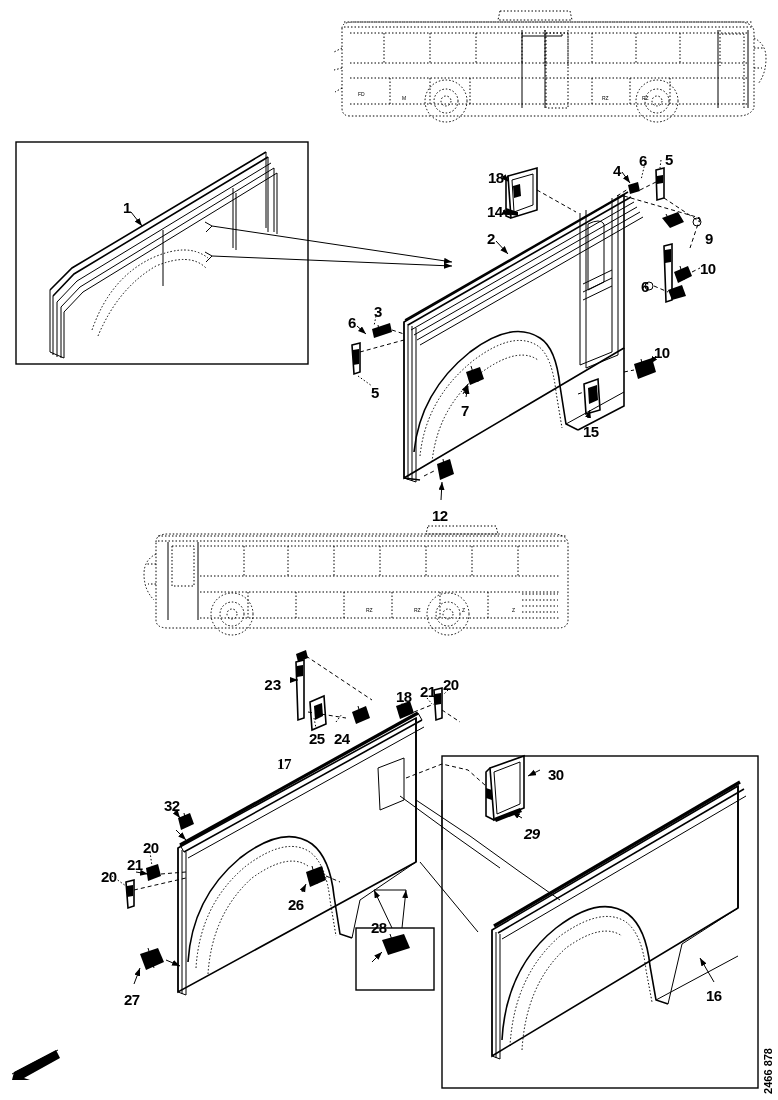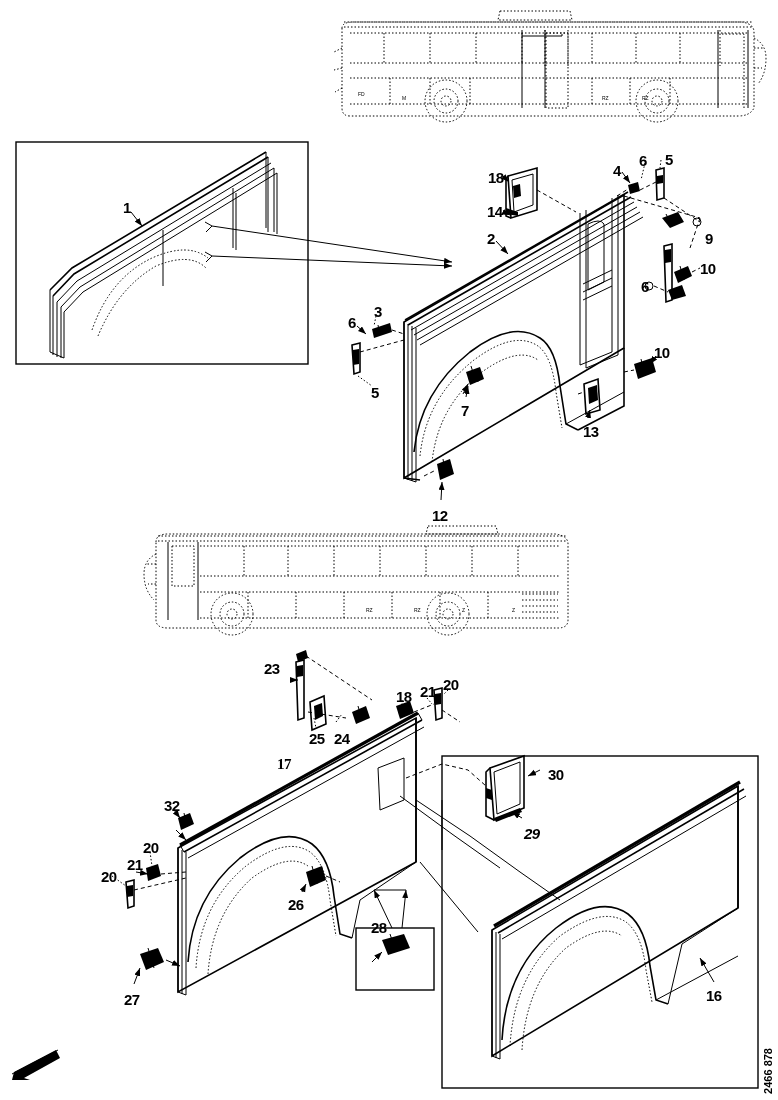--- a/index.html
+++ b/index.html
@@ -461,35 +461,35 @@
     <div class="lbl" style="left: 613px; top: 163px;">4</div>
     <div class="lbl" style="left: 665px; top: 152px;">5</div>
     <div class="lbl" style="left: 371px; top: 385px;">5</div>
     <div class="lbl" style="left: 348px; top: 315px;">6</div>
     <div class="lbl" style="left: 639px; top: 153px;">6</div>
     <div class="lbl" style="left: 641px; top: 279px;">6</div>
     <div class="lbl" style="left: 461px; top: 403px;">7</div>
     <div class="lbl" style="left: 472px; top: 369px;">8</div>
     <div class="lbl" style="left: 705px; top: 231px;">9</div>
     <div class="lbl" style="left: 700px; top: 261px;">10</div>
-    <div class="lbl" style="left: 583px; top: 424px;">13</div>
+    <div class="lbl" style="left: 583px; top: 424px;">15</div>
     <div class="lbl" style="left: 432px; top: 508px;">12</div>
     <div class="lbl" style="left: 654px; top: 345px;">10</div>
     <div class="lbl" style="left: 487px; top: 204px;">14</div>
     <div class="lbl" style="left: 488px; top: 170px;">18</div>
     <div class="lbl" style="left: 706px; top: 988px;">16</div>
     <div class="lbl" style="left: 277px; top: 757px; font-family: Liberation Serif, serif;">17</div>
     <div class="lbl" style="left: 396px; top: 689px;">18</div>
     <div class="lbl" style="left: 143px; top: 840px;">20</div>
     <div class="lbl" style="left: 101px; top: 869px;">20</div>
     <div class="lbl" style="left: 443px; top: 677px;">20</div>
     <div class="lbl" style="left: 127px; top: 857px;">21</div>
     <div class="lbl" style="left: 420px; top: 684px;">21</div>
     <div class="lbl" style="left: 164px; top: 798px;">32</div>
-    <div class="lbl" style="left: 264px; top: 661px;">23</div>
+    <div class="lbl" style="left: 264px; top: 679px; font-family: Liberation Mono, monospace;">23</div>
     <div class="lbl" style="left: 334px; top: 731px;">24</div>
     <div class="lbl" style="left: 309px; top: 731px;">25</div>
     <div class="lbl" style="left: 288px; top: 897px;">26</div>
     <div class="lbl" style="left: 124px; top: 992px;">27</div>
     <div class="lbl" style="left: 371px; top: 920px;">28</div>
     <div class="lbl" style="left: 524px; top: 826px; font-style: italic;">29</div>
     <div class="lbl" style="left: 548px; top: 767px;">30</div>
   </div>
 
 <div class="figno">2466 878</div>

